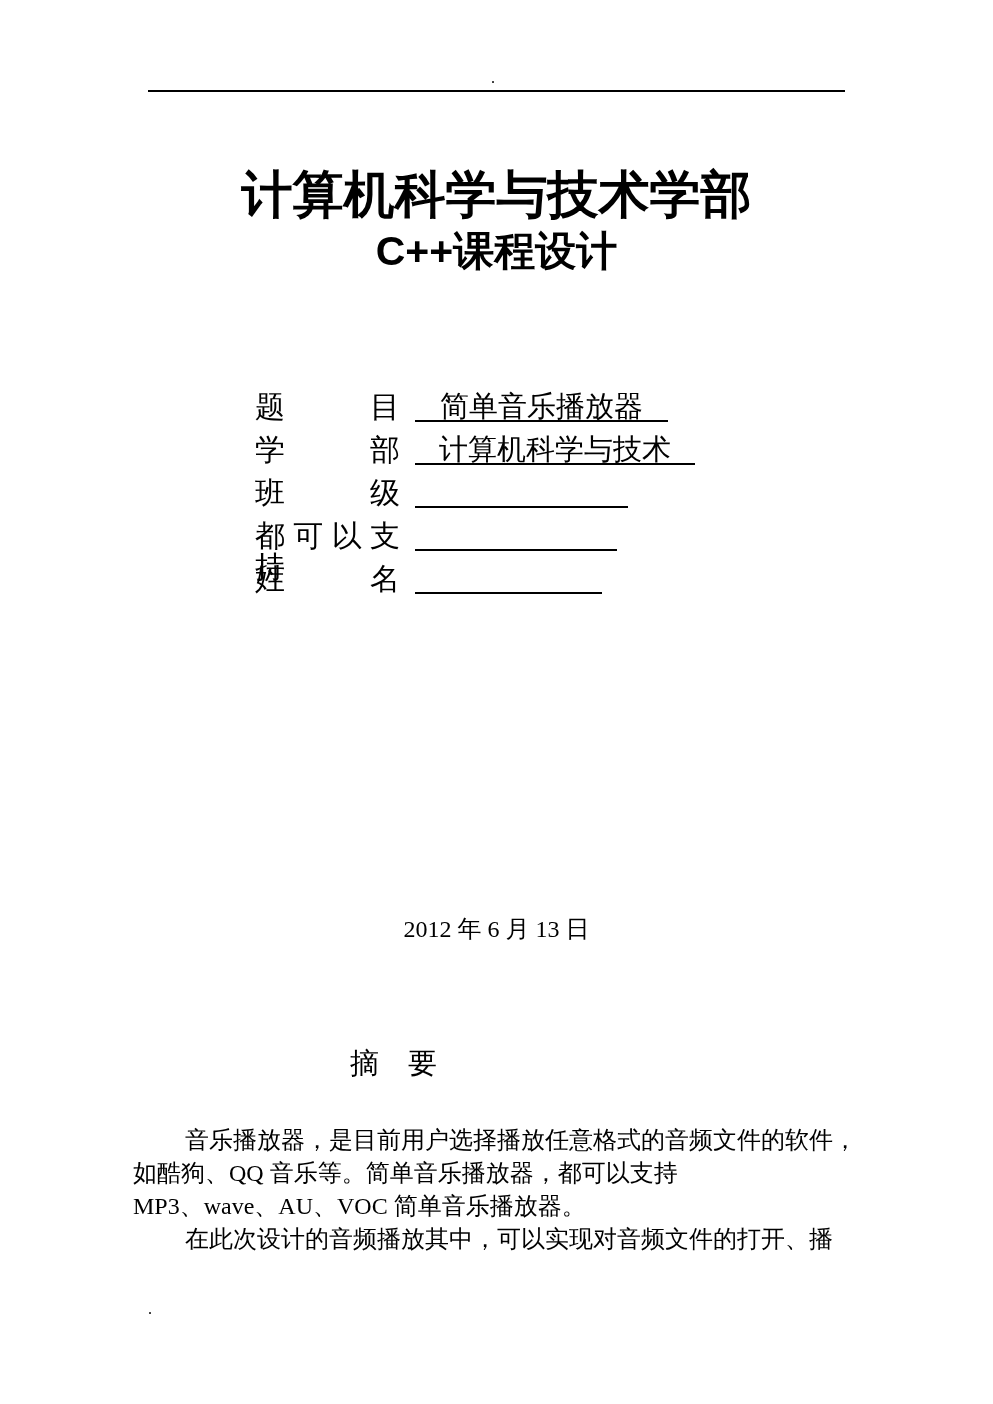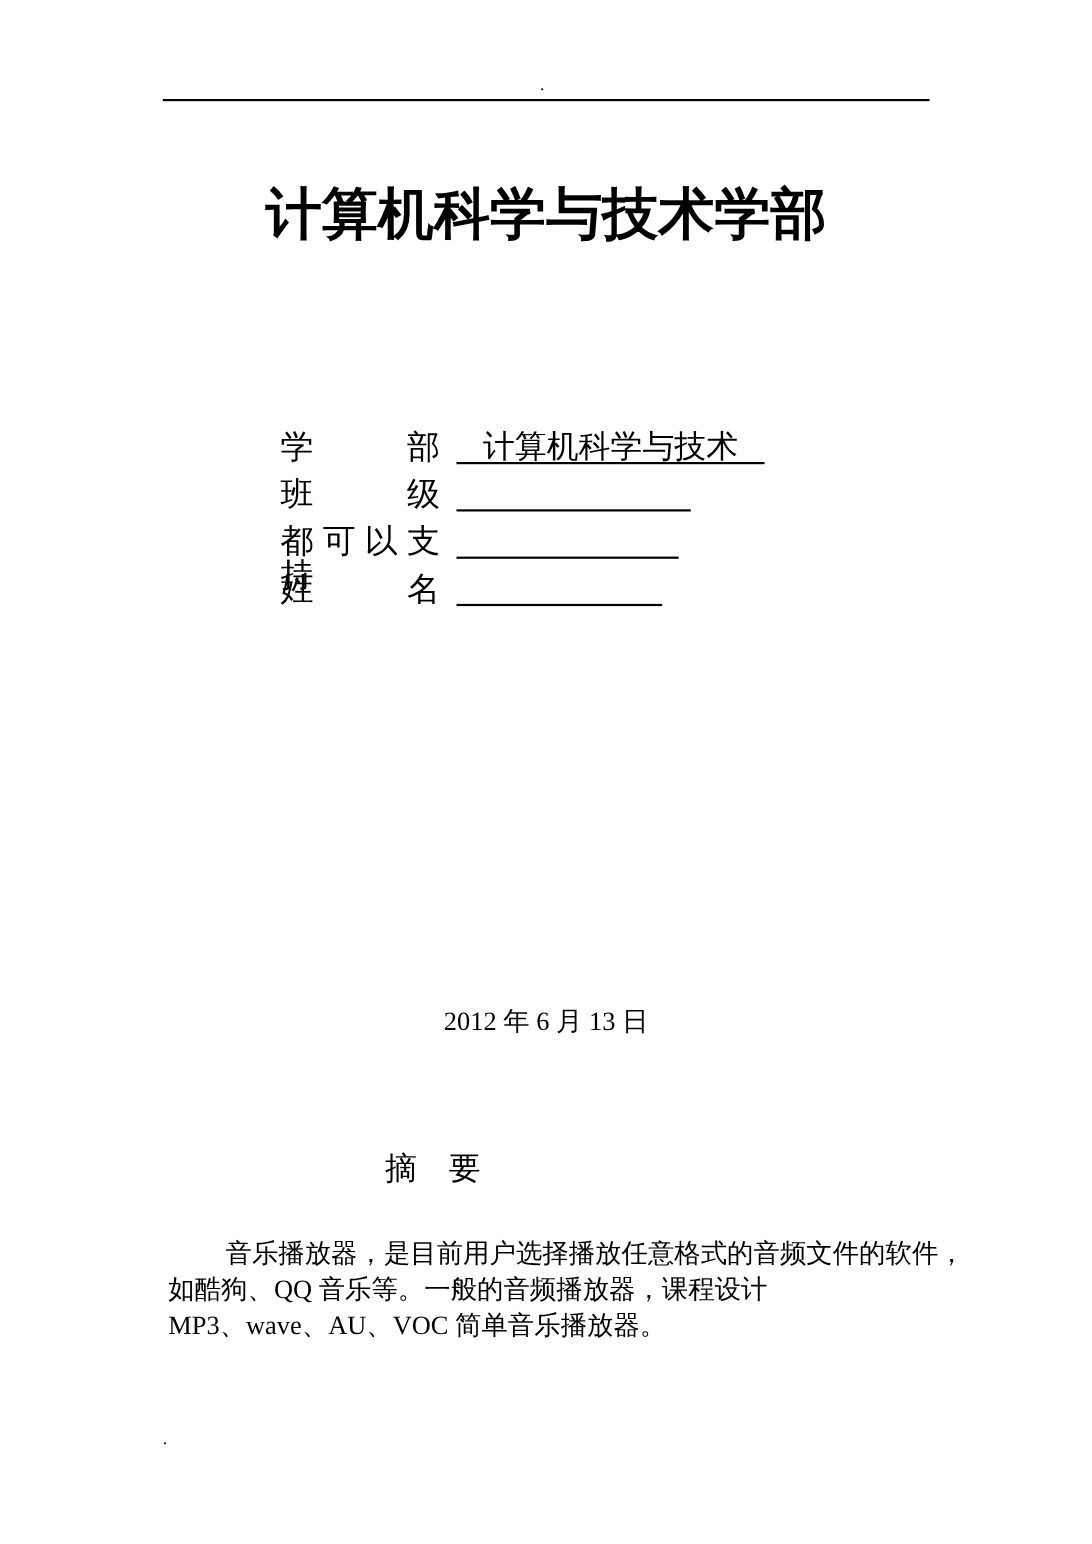--- a/index.html
+++ b/index.html
@@ -87,44 +87,49 @@
     left: 0; top: 1046px;
     width: 787px;
     text-align: center;
     font-size: 29px;
     line-height: 34px;
     font-family: "Liberation Serif", "DejaVu Serif", serif;
     color: #000;
   }
   .abstract-body {
     position: absolute;
-    left: 153px; top: 1124px;
+    left: 133px; top: 1124px;
     width: 720px;
     font-size: 24px;
     line-height: 33px;
     font-family: "Liberation Serif", "DejaVu Serif", serif;
     color: #000;
   }
   .abs-line { white-space: nowrap; }
   .abs-line.indent { padding-left: 52px; }
 </style>
 </head>
 <body>
 
 <div class="page">
 
   <span class="stray-mark stray-top">.</span>
 
   <div class="header-rule"></div>
 
   <div class="title-block">
     <div class="title-line1">计算机科学与技术学部</div>
+    <div class="title-line2">C++课程设计</div>
   </div>
 
   <div class="form-block">
+    <div class="frow">
+      <span class="flabel">题目</span>
+      <span class="fvalue w0">简单音乐播放器</span>
+    </div>
     <div class="frow">
       <span class="flabel">学部</span>
       <span class="fvalue w1">计算机科学与技术</span>
     </div>
     <div class="frow">
       <span class="flabel">班级</span>
       <span class="fvalue w2"></span>
     </div>
     <div class="frow">
       <span class="flabel">都可以支持</span>
@@ -135,19 +140,20 @@
       <span class="fvalue w4"></span>
     </div>
   </div>
 
   <div class="date-line">2012 年 6 月 13 日</div>
 
   <div class="abstract-heading">摘　要</div>
 
   <div class="abstract-body">
     <div class="abs-line indent">音乐播放器，是目前用户选择播放任意格式的音频文件的软件，</div>
-    <div class="abs-line">如酷狗、QQ 音乐等。一般的音频播放器，课程设计</div>
+    <div class="abs-line">如酷狗、QQ 音乐等。简单音乐播放器，都可以支持</div>
     <div class="abs-line">MP3、wave、AU、VOC 简单音乐播放器。</div>
+    <div class="abs-line indent">在此次设计的音频播放其中，可以实现对音频文件的打开、播</div>
   </div>
 
   <span class="stray-mark stray-bottom">.</span>
 
 </div>
 
 </body></html>

